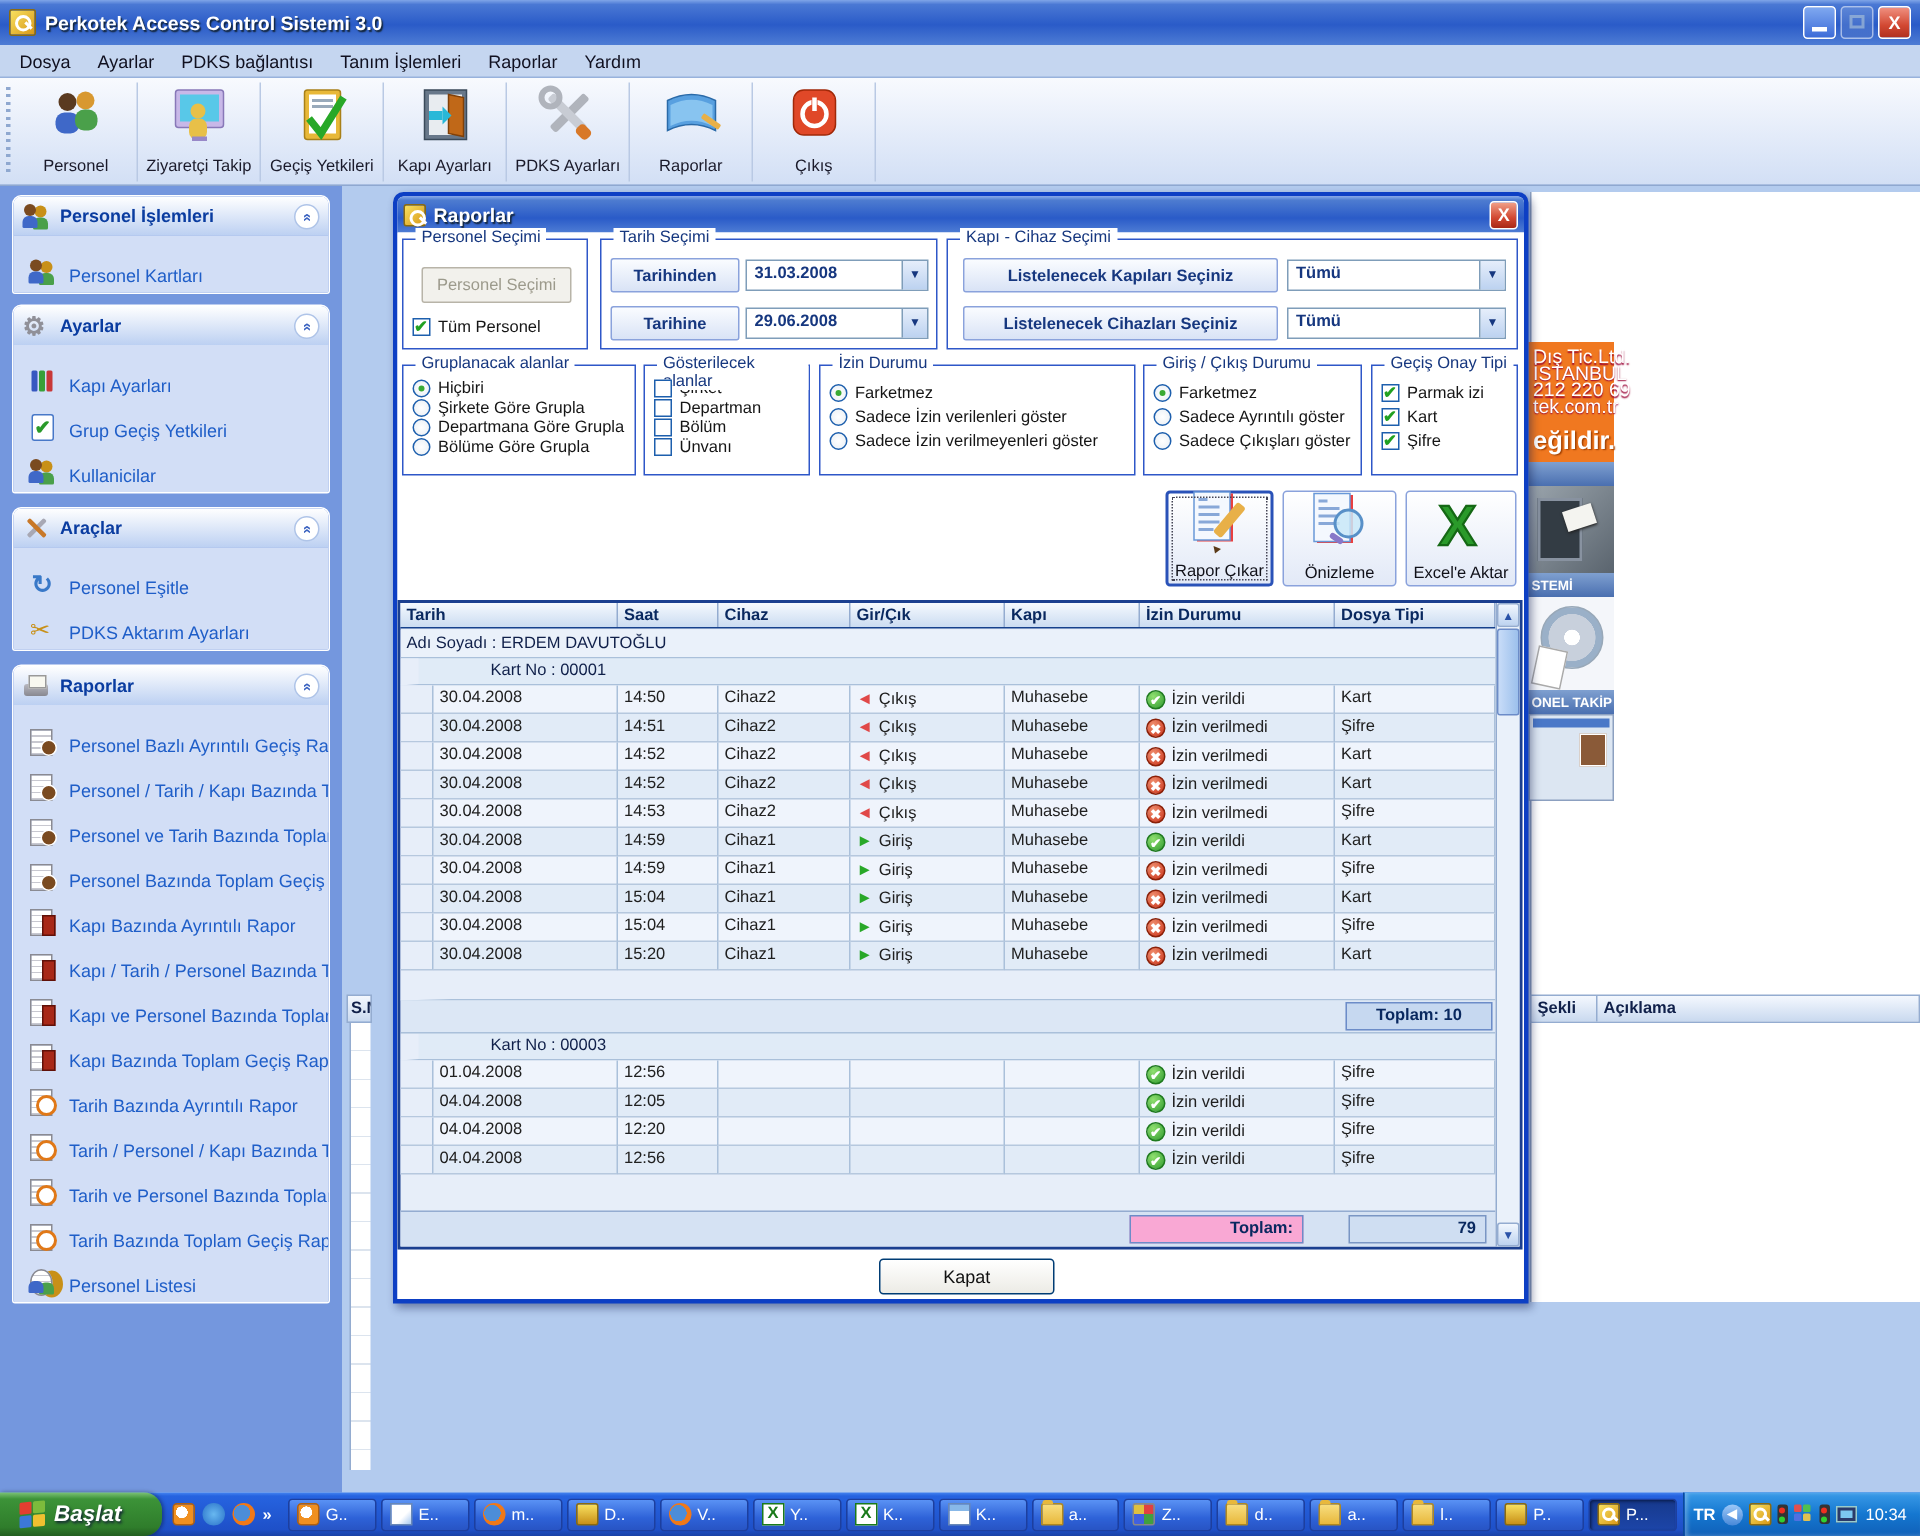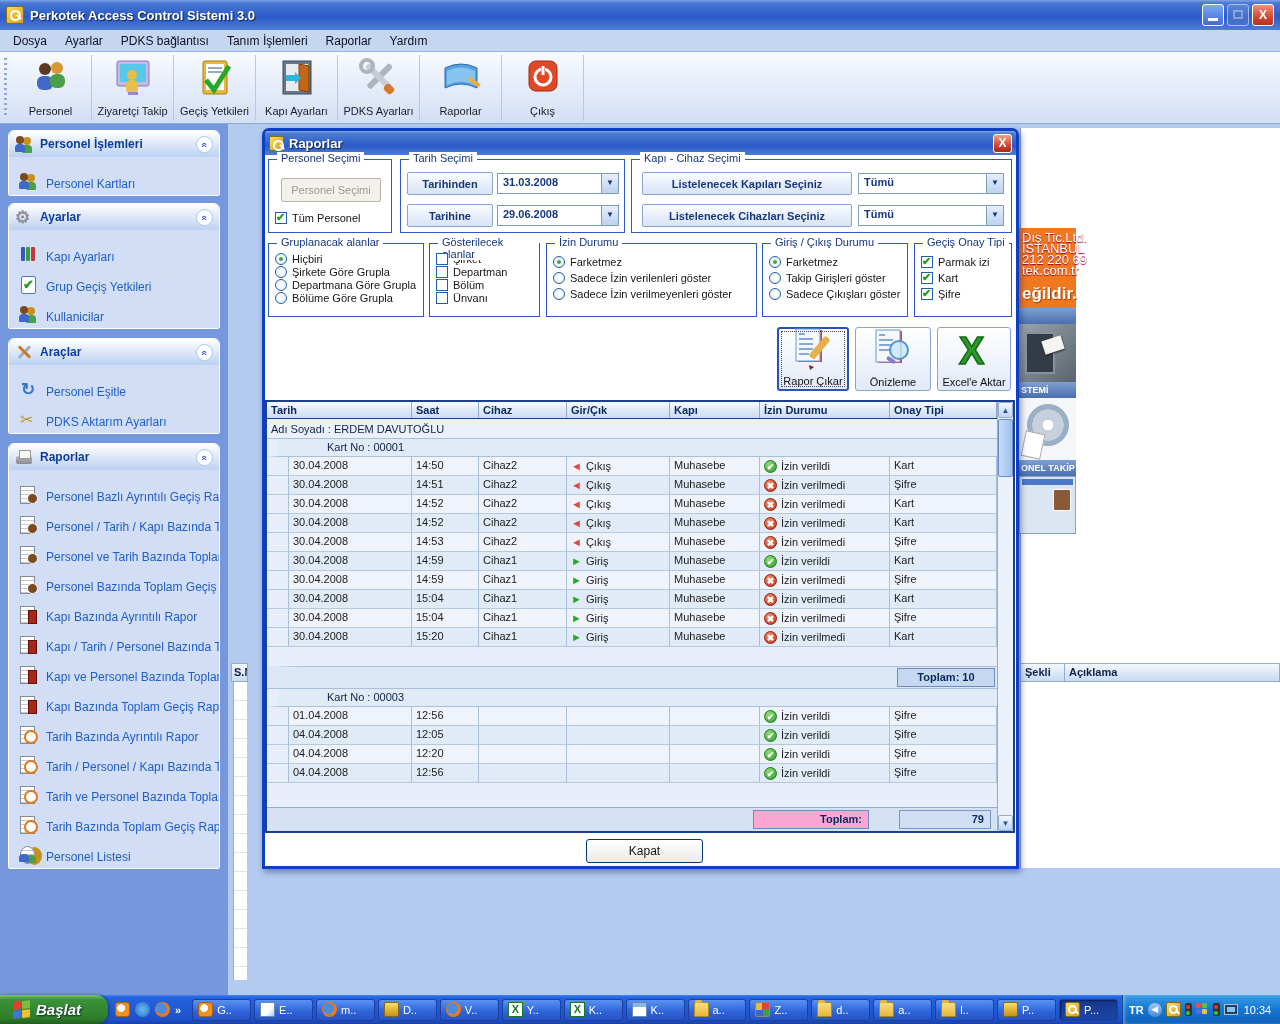--- a/index.html
+++ b/index.html
@@ -555,21 +555,21 @@
       <div class="gbox" style="left:497px;top:88px;width:146px;height:74px;">
         <span class="gtitle">Giriş / Çıkış Durumu</span>
         <div style="padding-top:8px;">
 
         <div class="opt" style="margin:4px 0 4px 6px;">
               <span class="rad on"></span>
               <span class="olabel">Farketmez</span>
             </div>
             <div class="opt" style="margin:4px 0 4px 6px;">
               <span class="rad off"></span>
-              <span class="olabel">Takip Girişleri göster</span>
+              <span class="olabel">Sadece Ayrıntılı göster</span>
             </div>
             <div class="opt" style="margin:4px 0 4px 6px;">
               <span class="rad off"></span>
               <span class="olabel">Sadece Çıkışları göster</span>
             </div>
           </div>
       </div>
       <div class="gbox" style="left:649px;top:88px;width:98px;height:74px;">
         <span class="gtitle">Geçiş Onay Tipi</span>
         <div style="padding-top:8px;">
@@ -624,21 +624,21 @@
       </div>
 
       <div class="rtable">
         <div class="g-head">
           <div>Tarih</div>
           <div>Saat</div>
           <div>Cihaz</div>
           <div>Gir/Çık</div>
           <div>Kapı</div>
           <div>İzin Durumu</div>
-          <div>Onay Tipi</div>
+          <div>Dosya Tipi</div>
         </div>
         <div class="tscroll">
           <div class="name-row">Adı Soyadı : ERDEM DAVUTOĞLU</div>
           <div class="kart-row">Kart No : 00001</div>
           <div class="rows">
 
               <div class="g-row">
                 <div class="ind"></div>
                 <div>30.04.2008</div>
                 <div>14:50</div>

